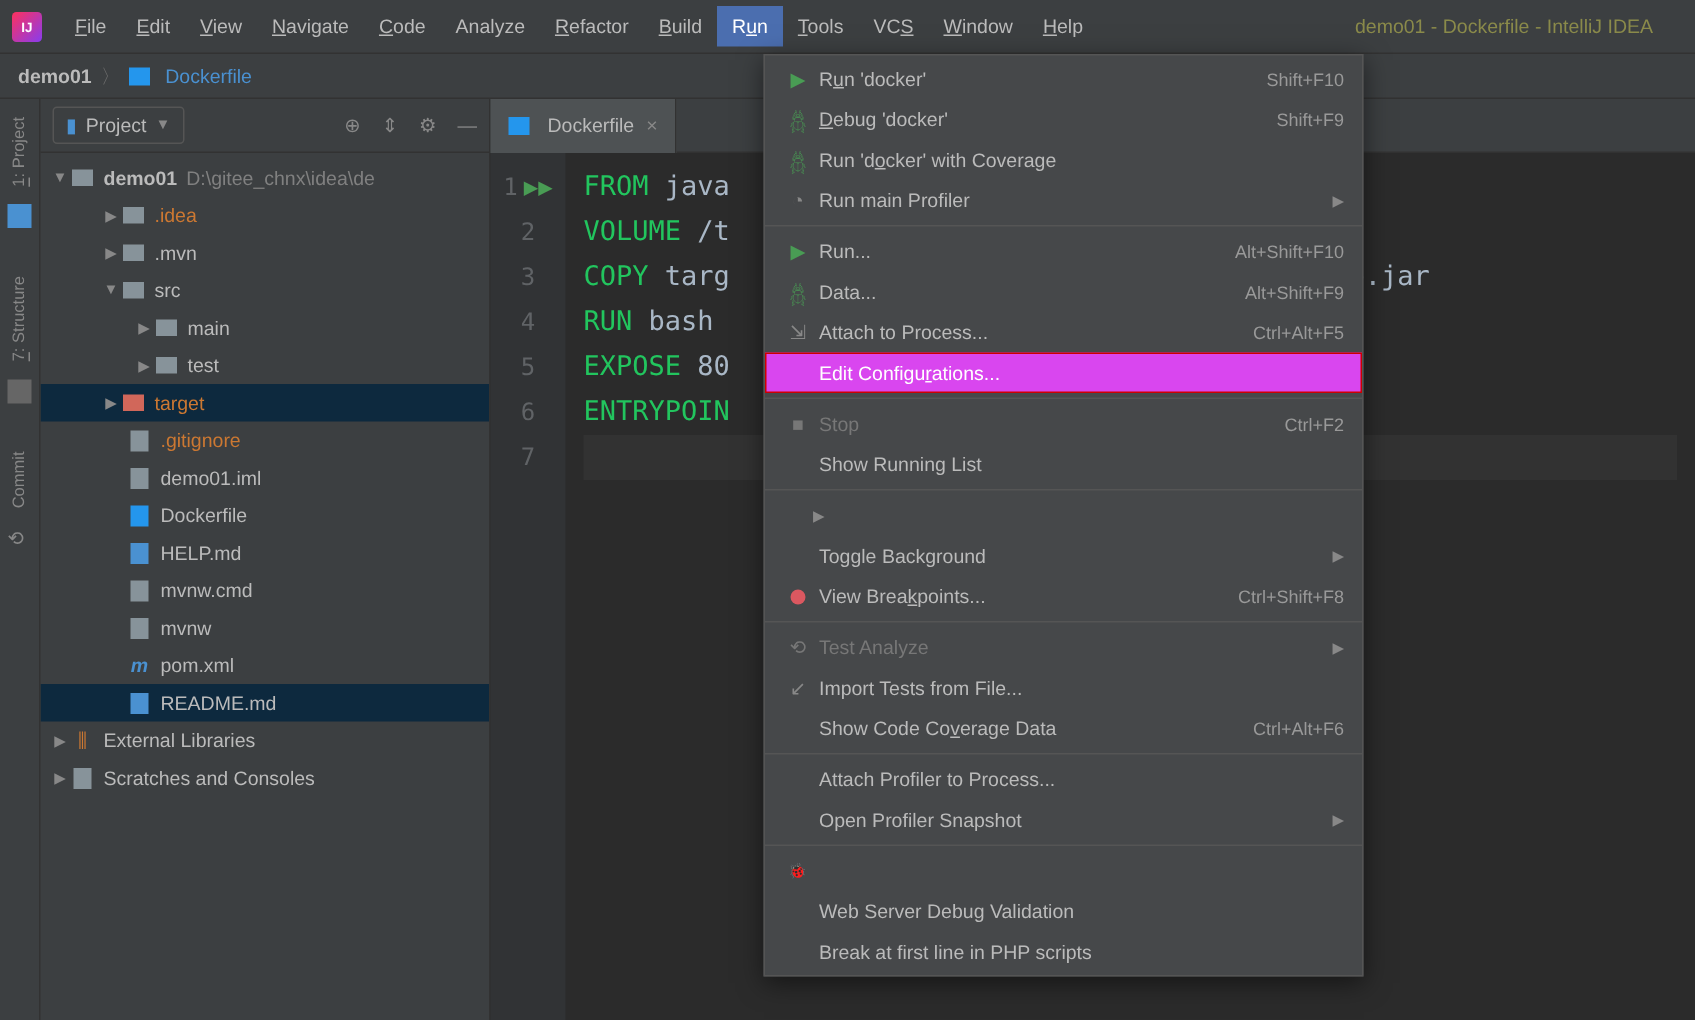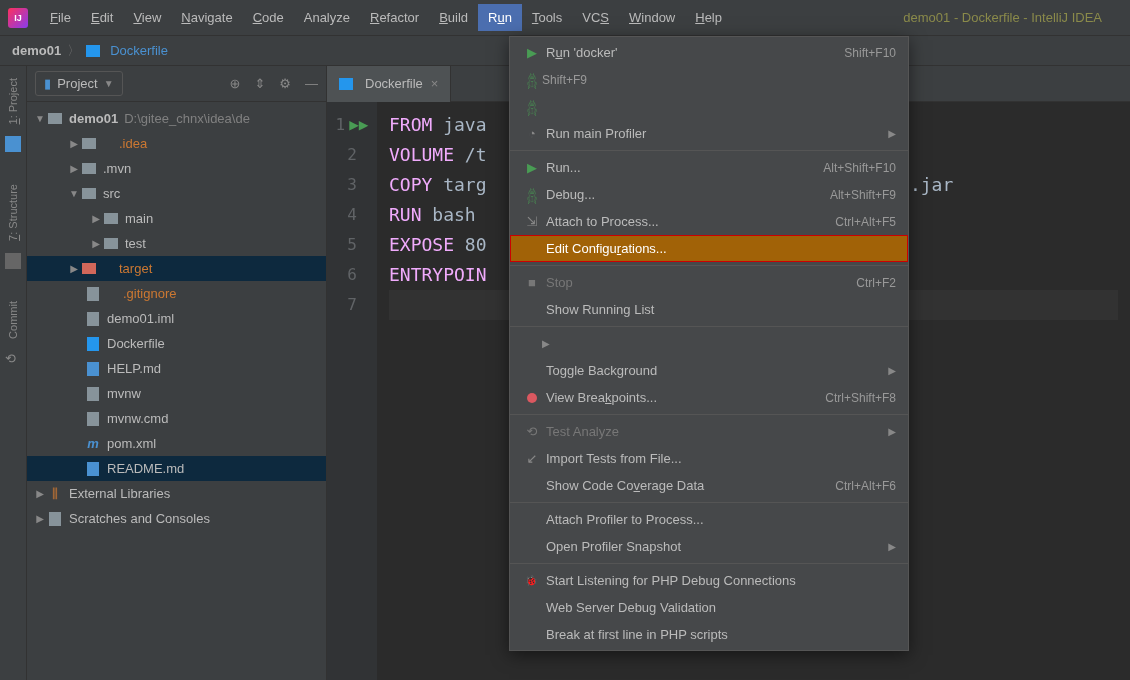--- a/index.html
+++ b/index.html
@@ -134,21 +134,21 @@
       align-items: center;
       justify-content: center;
       margin-right: 6px;
     }
     .folder-icon { background: #87939a; width: 14px; height: 11px; }
     .folder-icon.orange { background: #d1675a; }
     .file-icon { width: 12px; height: 14px; background: #87939a; }
     .file-icon.docker { background: #2496ed; }
     .file-icon.md { background: #4a91d1; }
     .tree-label { color: #bbbbbb; }
-    .tree-label.orange { color: #cc7832; margin-left: 16px; }
+    .tree-label.orange { color: #cc7832; }
     .tree-path { color: #808080; margin-left: 6px; }
     .editor-area {
       flex: 1;
       background: #2b2b2b;
       display: flex;
       flex-direction: column;
     }
     .tabs {
       height: 36px;
       background: #3c3f41;
@@ -178,21 +178,21 @@
     }
     .gutter-nums .line { height: 30px; line-height: 30px; }
     .gutter-nums .run-icon { color: #499c54; display: inline-block; margin-left: 4px; }
     .code {
       flex: 1;
       padding: 8px 12px;
       font-family: "Consolas", monospace;
       font-size: 18px;
       line-height: 30px;
     }
-    .code .kw { color: #f0abfc; text-align: center; }
+    .code .kw { color: #22c55e; text-align: center; }
     .code .txt { color: #a9b7c6; }
     .code .current-line { background: #323232; display: block; width: 100%; }
     
     .dropdown {
       position: absolute;
       top: 36px;
       left: 509px;
       width: 400px;
       background: #46484a;
       border: 1px solid #555;
@@ -201,21 +201,21 @@
       padding: 2px 0;
     }
     .dd-item {
       display: flex;
       align-items: center;
       padding: 4px 12px;
       height: 27px;
       cursor: pointer;
     }
     .dd-item.highlighted {
-      background: #a16207;
+      background: #d946ef;
       color: #fff;
       outline: 1px solid #cc0000;
       outline-offset: -1px;
     }
     .dd-item.disabled { color: #777; }
     .dd-icon { width: 20px; display: inline-flex; align-items: center; justify-content: center; }
     .dd-label { flex: 1; padding-left: 4px; }
     .dd-label u { text-decoration: underline; }
     .dd-shortcut { color: #999; font-size: 12px; }
     .dd-arrow { color: #888; font-size: 10px; }
@@ -351,27 +351,27 @@
       <div class="tree-row" style="padding-left:58px">
         <span class="icon">
             <span class="file-icon md"></span>
           </span>
         <span class="tree-label">HELP.md</span>
       </div>
       <div class="tree-row" style="padding-left:58px">
         <span class="icon">
             <span class="file-icon"></span>
           </span>
+        <span class="tree-label">mvnw.cmd</span>
+      </div>
+      <div class="tree-row" style="padding-left:58px">
+        <span class="icon">
+            <span class="file-icon"></span>
+          </span>
         <span class="tree-label">mvnw</span>
-      </div>
-      <div class="tree-row" style="padding-left:58px">
-        <span class="icon">
-            <span class="file-icon"></span>
-          </span>
-        <span class="tree-label">mvnw.cmd</span>
       </div>
       <div class="tree-row" style="padding-left:58px">
         <span class="icon">
             <span style="color:#4a91d1;font-style:italic;font-weight:bold">m</span>
           </span>
         <span class="tree-label">pom.xml</span>
       </div>
       <div class="tree-row selected" style="padding-left:58px">
         <span class="icon">
             <span class="file-icon md"></span>
@@ -429,47 +429,49 @@
       <span class="dd-icon">
         <span class="play-icon">▶</span>
       </span>
       <span class="dd-label">R<u>u</u>n 'docker'</span>
       <span class="dd-shortcut">Shift+F10</span>
     </div>
     <div class="dd-item">
       <span class="dd-icon">
         <span class="bug-icon">𓆣</span>
       </span>
+      <span class="dd-label"><u>D</u>ebug 'docker'</span>
       <span class="dd-shortcut">Shift+F9</span>
     </div>
     <div class="dd-item">
       <span class="dd-icon">
         <span class="bug-icon">𓆣</span>
       </span>
+      <span class="dd-label">Run 'd<u>o</u>cker' with Coverage</span>
     </div>
     <div class="dd-item">
       <span class="dd-icon">
         <span style="color:#888">◔</span>
       </span>
       <span class="dd-label">Run main Profiler</span>
       <span class="dd-arrow">▶</span>
     </div>
     <div class="dd-sep"></div>
     <div class="dd-item">
       <span class="dd-icon">
         <span class="play-icon">▶</span>
       </span>
       <span class="dd-label">Run...</span>
       <span class="dd-shortcut">Alt+Shift+F10</span>
     </div>
     <div class="dd-item">
       <span class="dd-icon">
         <span class="bug-icon">𓆣</span>
       </span>
-      <span class="dd-label">Debug...</span>
+      <span class="dd-label">Data...</span>
       <span class="dd-shortcut">Alt+Shift+F9</span>
     </div>
     <div class="dd-item">
       <span class="dd-icon">
         <span style="color:#888">⇲</span>
       </span>
       <span class="dd-label">Attach to Process...</span>
       <span class="dd-shortcut">Ctrl+Alt+F5</span>
     </div>
     <div class="dd-item highlighted">
@@ -532,21 +534,20 @@
     <div class="dd-item">
       <span class="dd-icon"></span>
       <span class="dd-label">Open Profiler Snapshot</span>
       <span class="dd-arrow">▶</span>
     </div>
     <div class="dd-sep"></div>
     <div class="dd-item">
       <span class="dd-icon">
         <span class="php-icon">🐞</span>
       </span>
-      <span class="dd-label">Start Listening for PHP Debug Connections</span>
     </div>
     <div class="dd-item">
       <span class="dd-icon"></span>
       <span class="dd-label">Web Server Debug Validation</span>
     </div>
     <div class="dd-item">
       <span class="dd-icon"></span>
       <span class="dd-label">Break at first line in PHP scripts</span>
     </div>
   </div>

